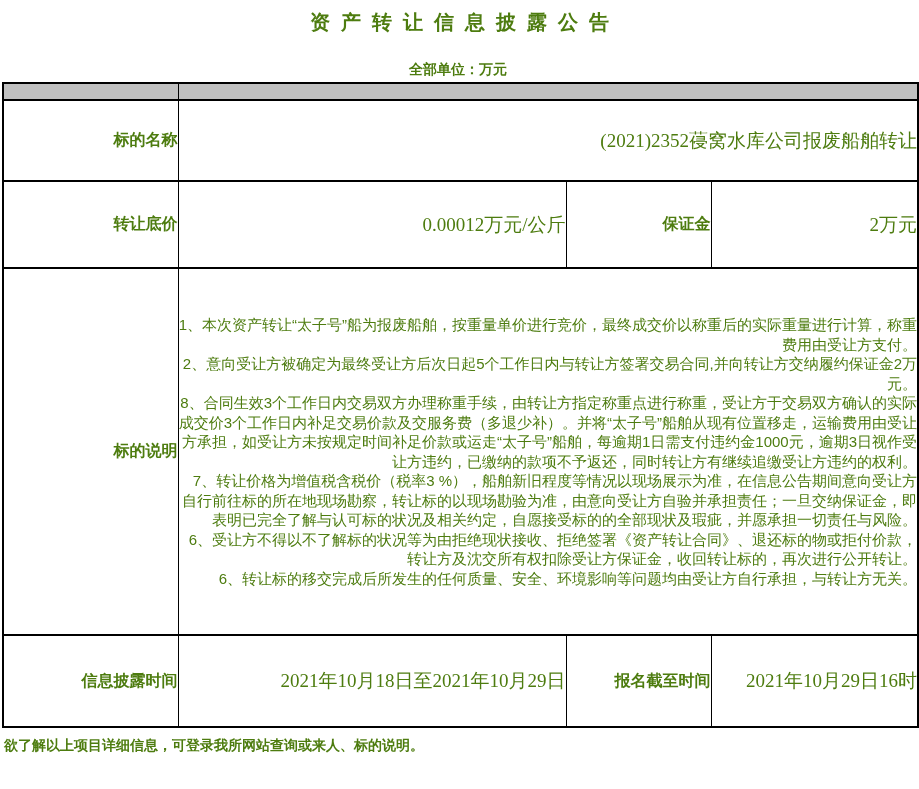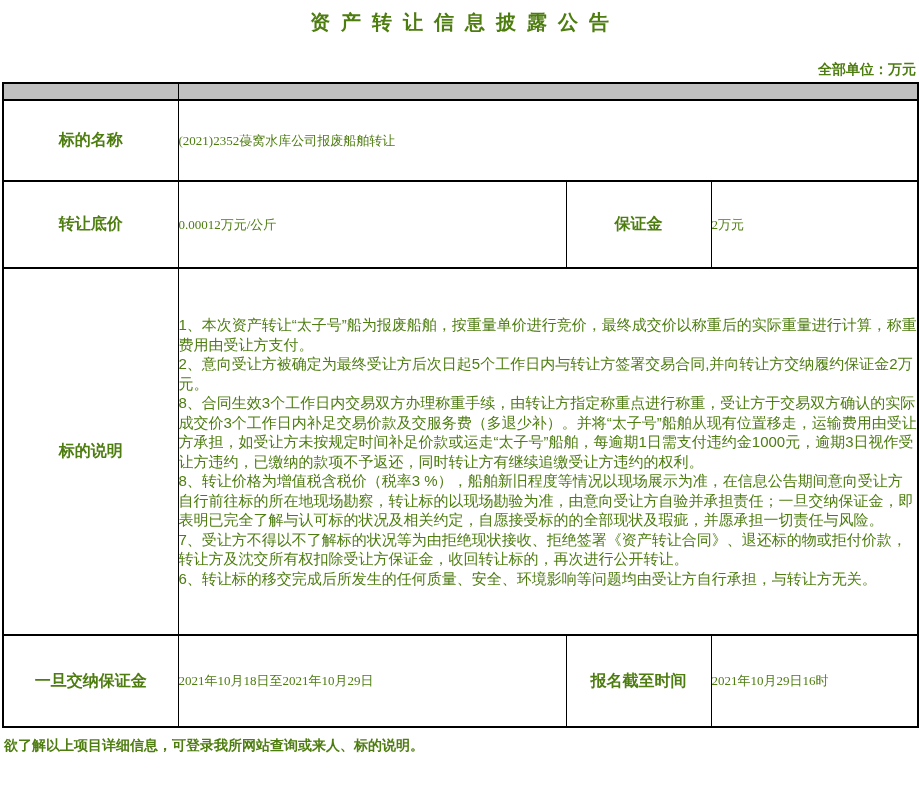--- a/index.html
+++ b/index.html
@@ -18,21 +18,21 @@
     font-size: 20px;
     font-weight: bold;
     letter-spacing: 11px;
     padding-left: 11px; 
     font-family: "Liberation Sans", sans-serif;
   }
   .unit-note {
     margin-top: 25px;
     margin-bottom: 3px;
     padding-right: 3px;
-    text-align: right;
+    text-align: center;
     font-size: 14px;
     font-weight: bold;
   }
   table.disclosure {
     margin-left: 2px;
     width: 915px;
     table-layout: fixed;
     border-collapse: collapse;
     border: 2px solid #000000;
   }
@@ -50,38 +50,38 @@
   col.c3 { width: 145px; }
   col.c4 { width: 207px; }
 
   tr.gray-row td { height: 15px; background: #c0c0c0; }
   tr.row-name td { height: 79px; }
   tr.row-price td { height: 85px; }
   tr.row-desc td { height: 365px; }
   tr.row-time td { height: 90px; }
 
   td.label-cell {
-    text-align: center;
+    text-align: right;
     font-weight: bold;
     font-size: 16px;
     font-family: "Liberation Sans", sans-serif;
   }
   td.value-cell {
-    text-align: left;
-    font-size: 13px;
+    text-align: right;
+    font-size: 19px;
     font-family: "Liberation Serif", serif;
   }
   td.desc-cell {
     padding: 2px 4px;
     font-size: 15px;
     line-height: 19.5px;
     font-family: "Liberation Sans", sans-serif;
     text-align: left;
   }
-  td.desc-cell p { margin: 0; }
+  td.desc-cell p { margin: 0; text-align: right; }
   .footer {
     margin: 9px 0 0 4px;
     font-size: 14px;
     line-height: 17.5px;
     font-family: "Liberation Sans", sans-serif;
     font-weight: bold;
   }
   .footer-line { white-space: pre; }
 </style>
 </head>
@@ -117,28 +117,28 @@
         <td class="label-cell">保证金</td>
         <td class="value-cell">2万元</td>
       </tr>
 
       <tr class="row-desc">
         <td class="label-cell">标的说明</td>
         <td class="desc-cell" colspan="3">
           <p>1、本次资产转让“太子号”船为报废船舶，按重量单价进行竞价，最终成交价以称重后的实际重量进行计算，称重费用由受让方支付。</p>
           <p>2、意向受让方被确定为最终受让方后次日起5个工作日内与转让方签署交易合同,并向转让方交纳履约保证金2万元。</p>
           <p>8、合同生效3个工作日内交易双方办理称重手续，由转让方指定称重点进行称重，受让方于交易双方确认的实际成交价3个工作日内补足交易价款及交服务费（多退少补）。并将“太子号”船舶从现有位置移走，运输费用由受让方承担，如受让方未按规定时间补足价款或运走“太子号”船舶，每逾期1日需支付违约金1000元，逾期3日视作受让方违约，已缴纳的款项不予返还，同时转让方有继续追缴受让方违约的权利。</p>
-          <p>8、转让价格为增值税含税价（税率3 %），船舶新旧程度等情况以现场展示为准，在信息公告期间意向受让方自行前往标的所在地现场勘察，转让标的以现场勘验为准，由意向受让方自验并承担责任；一旦交纳保证金，即表明已完全了解与认可标的状况及相关约定，自愿接受标的的全部现状及瑕疵，并愿承担一切责任与风险。</p>
-          <p>7、受让方不得以不了解标的状况等为由拒绝现状接收、拒绝签署《资产转让合同》、退还标的物或拒付价款，转让方及沈交所有权扣除受让方保证金，收回转让标的，再次进行公开转让。</p>
+          <p>7、转让价格为增值税含税价（税率3 %），船舶新旧程度等情况以现场展示为准，在信息公告期间意向受让方自行前往标的所在地现场勘察，转让标的以现场勘验为准，由意向受让方自验并承担责任；一旦交纳保证金，即表明已完全了解与认可标的状况及相关约定，自愿接受标的的全部现状及瑕疵，并愿承担一切责任与风险。</p>
+          <p>6、受让方不得以不了解标的状况等为由拒绝现状接收、拒绝签署《资产转让合同》、退还标的物或拒付价款，转让方及沈交所有权扣除受让方保证金，收回转让标的，再次进行公开转让。</p>
           <p>6、转让标的移交完成后所发生的任何质量、安全、环境影响等问题均由受让方自行承担，与转让方无关。</p>
         </td>
       </tr>
 
       <tr class="row-time">
-        <td class="label-cell">一旦交纳保证金</td>
+        <td class="label-cell">信息披露时间</td>
         <td class="value-cell">2021年10月18日至2021年10月29日</td>
         <td class="label-cell">报名截至时间</td>
         <td class="value-cell">2021年10月29日16时</td>
       </tr>
     </tbody>
   </table>
 
   <div class="footer">
     <div class="footer-line">欲了解以上项目详细信息，可登录我所网站查询或来人、标的说明。</div>
     <div class="footer-line">

